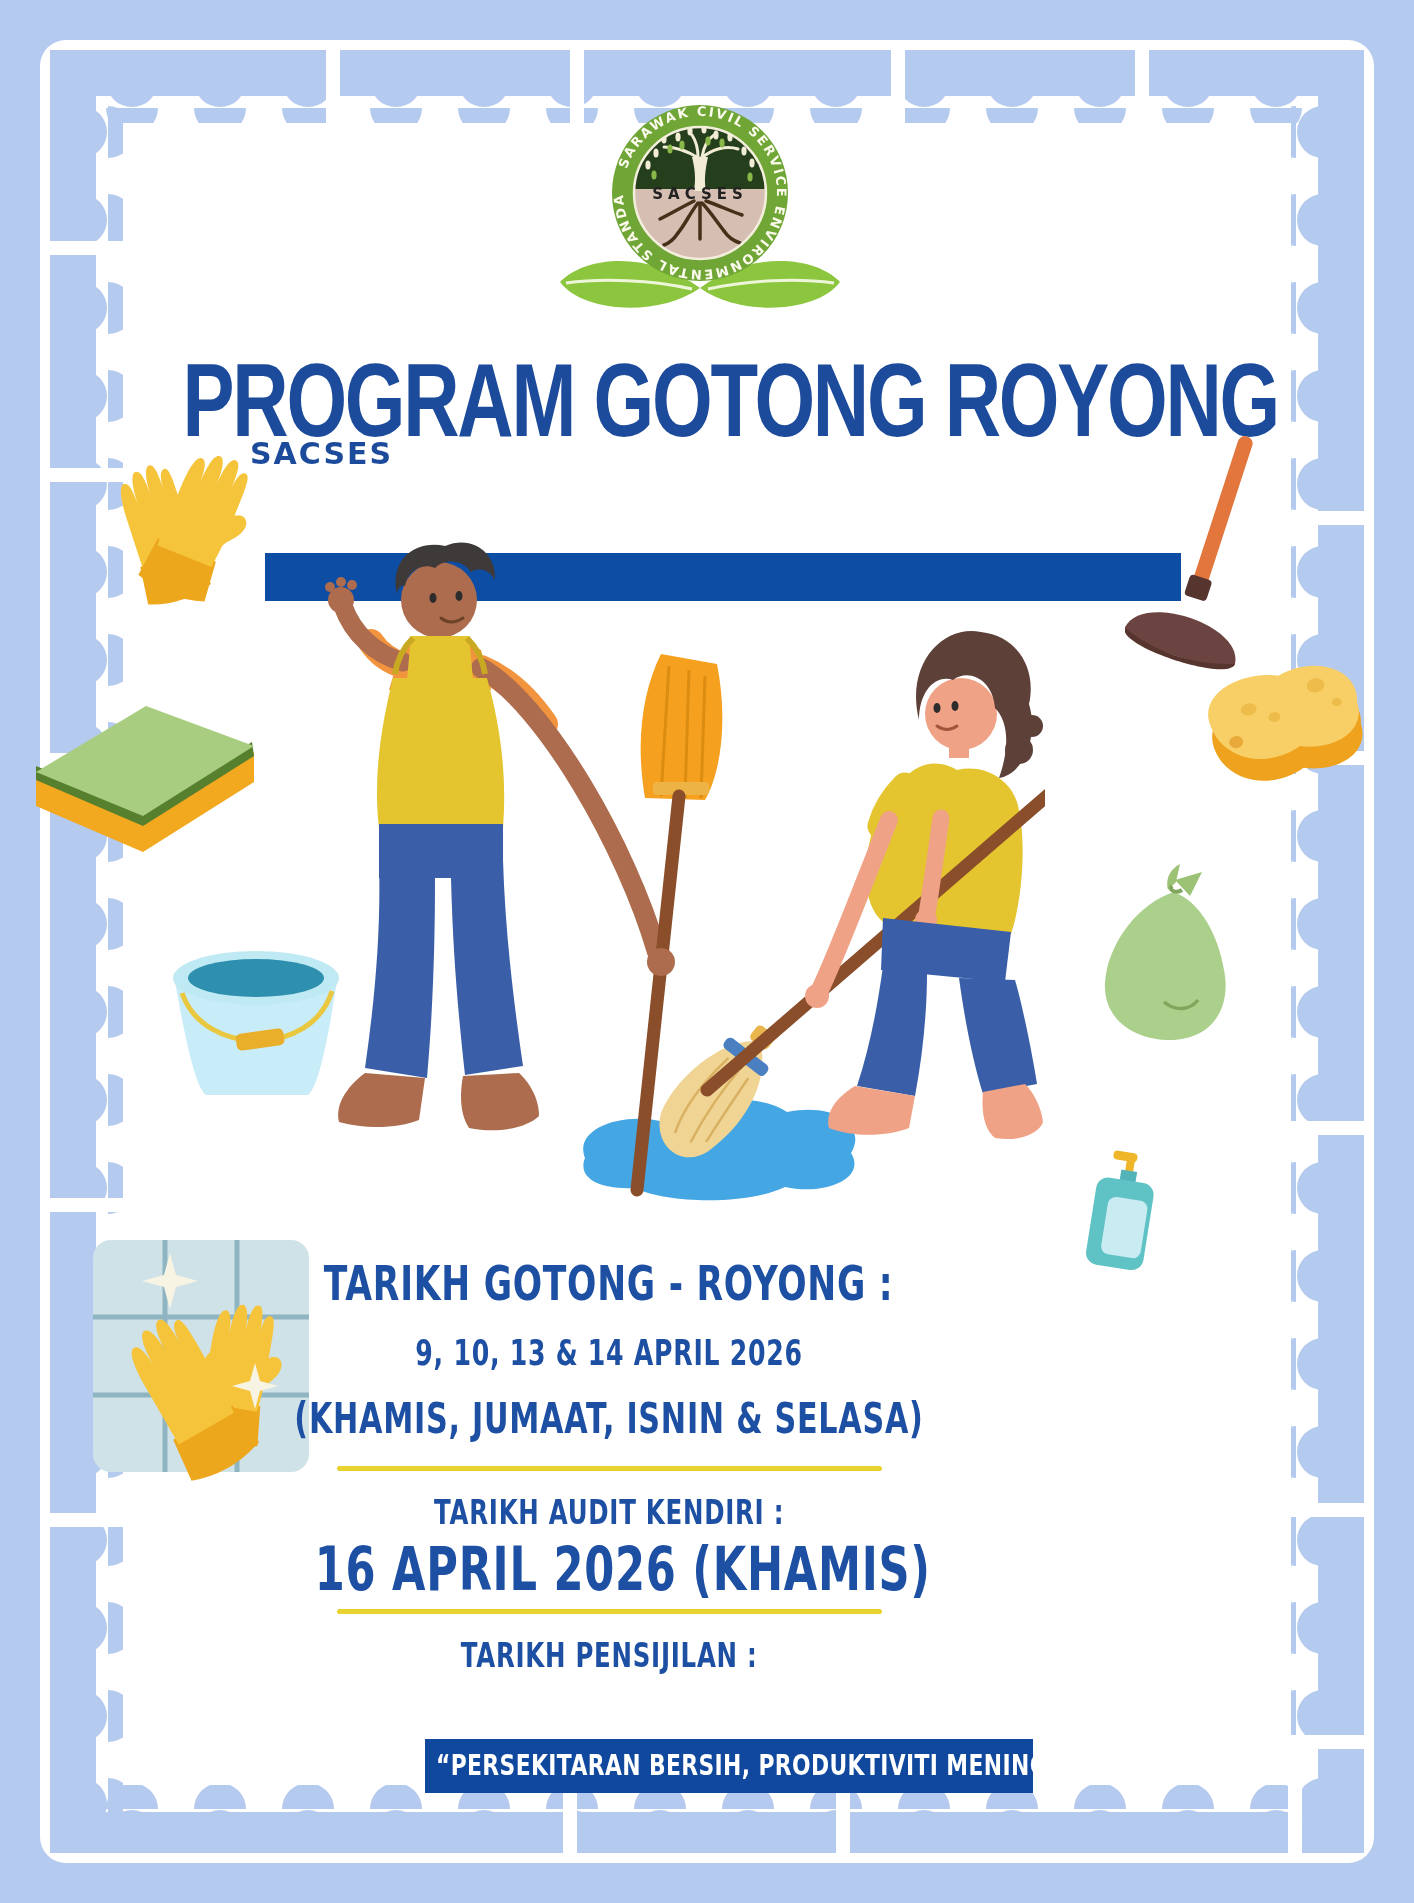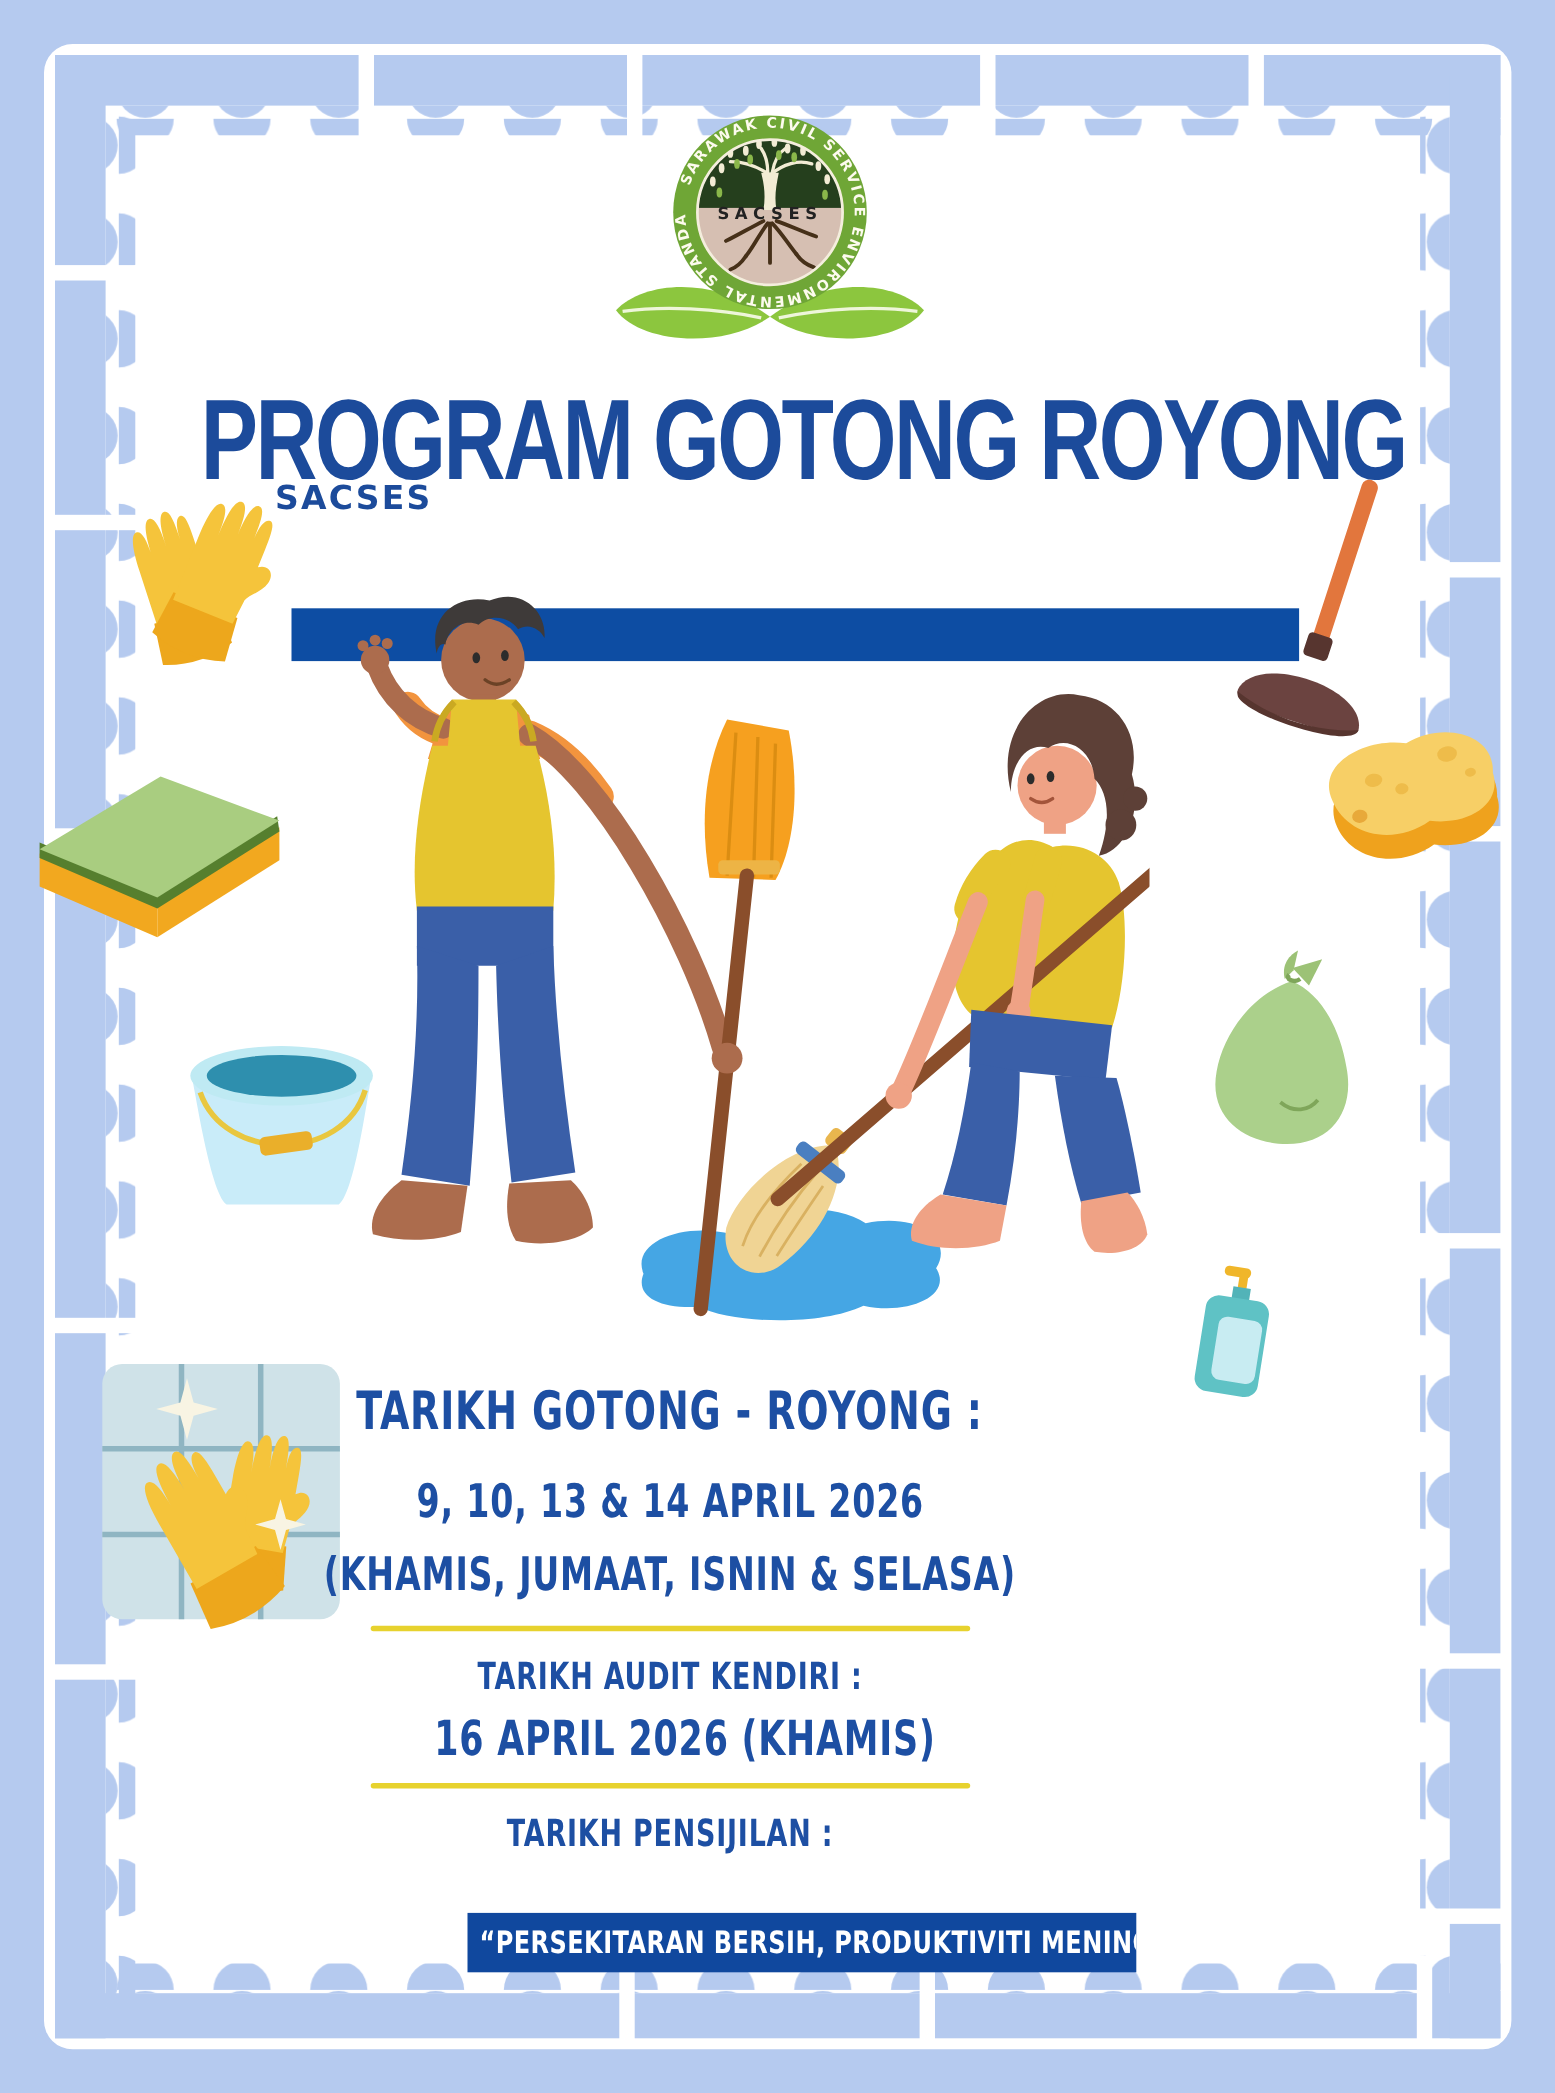--- a/index.html
+++ b/index.html
@@ -28,24 +28,24 @@
     position:absolute;left:265px;top:553px;width:916px;height:48px;
     background:#0d4da3;
   }
   
   .schedule{
     position:absolute;left:0;top:1256px;width:1218px;
     text-align:center;color:#1d4fa3;font-weight:bold;
   }
   .squeeze{display:inline-block;transform:scaleX(.72);transform-origin:center;white-space:nowrap;letter-spacing:1px;}
   .sh1{font-size:48px;line-height:54px;}
-  .sl1{font-size:42px;line-height:66px;margin-top:22px;}
+  .sl1{font-size:35px;line-height:66px;margin-top:10px;}
   .sl1b{font-size:42px;line-height:62px;margin-top:2px;}
   .sh2{font-size:34px;line-height:50px;margin-top:16px;}
-  .sl2{font-size:44px;line-height:60px;margin-top:2px;padding-left:28px;}
+  .sl2{font-size:60px;line-height:60px;margin-top:2px;padding-left:28px;}
   .divider{width:545px;height:5px;border-radius:3px;background:#e7d22e;margin:16px auto 12px auto;}
   .divider2{margin:10px auto 10px auto;}
   
   .footer-banner{
     position:absolute;left:425px;top:1739px;width:608px;height:54px;
     background:#10489e;overflow:hidden;white-space:nowrap;
   }
   .footer-banner span{
     display:inline-block;color:#ffffff;font-weight:bold;font-size:28px;
     line-height:54px;padding-left:14px;letter-spacing:.5px;

